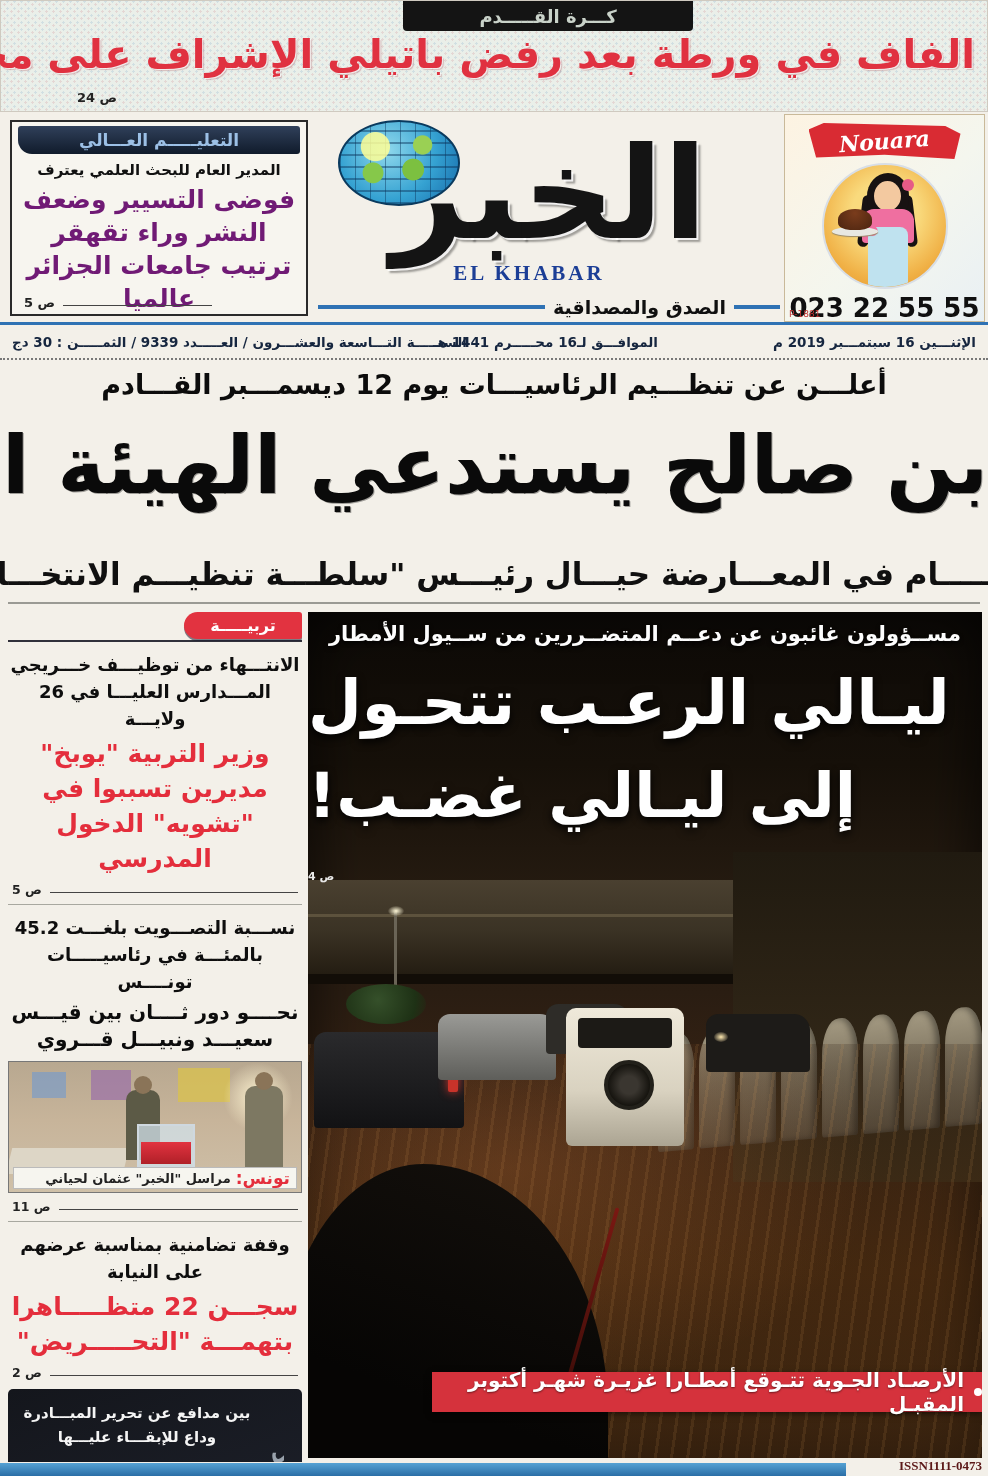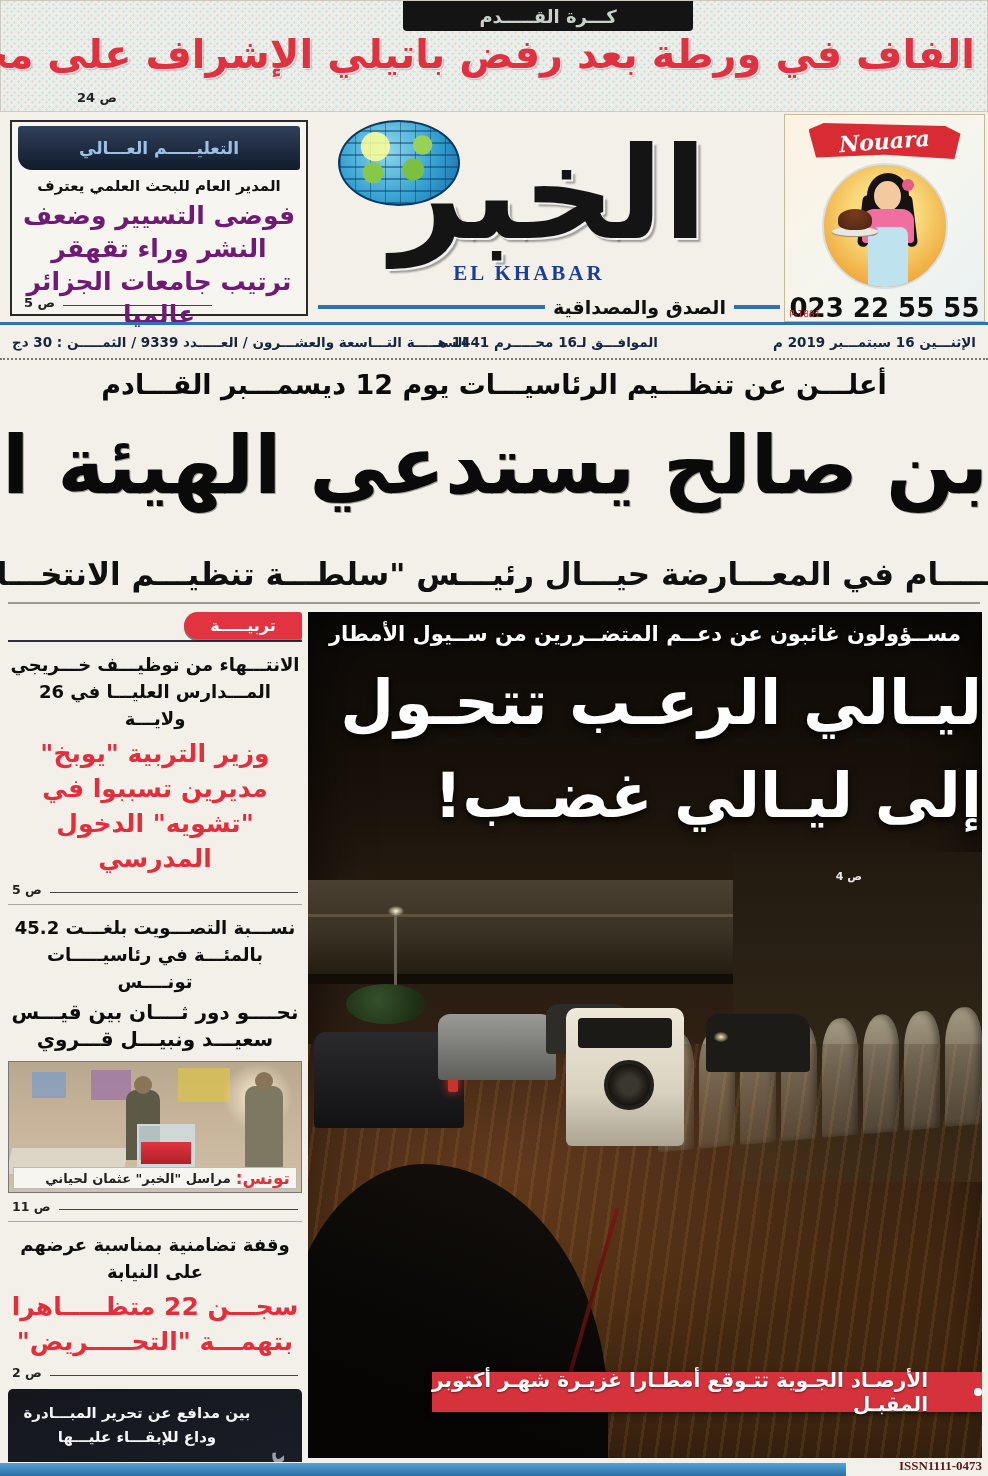--- a/index.html
+++ b/index.html
@@ -32,21 +32,21 @@
     white-space:nowrap;
   }
   .top-pageref{ position:absolute; left:76px; bottom:6px; font-size:13px; font-weight:bold; color:#222; }
 
   
   .mh-leftbox{
     position:absolute; left:10px; top:120px; width:298px; height:196px;
     background:#f7f5ef; border:2px solid #2a2a2a; padding:4px 6px;
   }
   .mh-leftbox .tab{
-    height:44px; background:linear-gradient(#30405a,#101b2b);
+    height:28px; background:linear-gradient(#30405a,#101b2b);
     color:#9cc0e6; font-size:17px; font-weight:bold;
     display:flex; align-items:center; justify-content:center; letter-spacing:1px;
     border-radius:3px 3px 3px 14px;
   }
   .mh-leftbox .kicker{ margin-top:7px; text-align:center; font-size:15px; font-weight:bold; color:#111; }
   .mh-leftbox .head{ margin-top:4px; text-align:center; font-size:25px; font-weight:900; line-height:1.32; color:#701a75; }
   .mh-leftbox .refrow{ position:absolute; bottom:4px; left:8px; right:90px; display:flex; align-items:flex-end; direction:ltr; }
   .mh-leftbox .refrow span{ font-size:13px; font-weight:bold; color:#222; }
   .mh-leftbox .refrow i{ flex:1; border-bottom:1.5px solid #444; margin:0 0 4px 8px; }
 
@@ -190,23 +190,23 @@
   .eco-kicker{ text-align:center; color:#f4f4f4; font-size:15px; font-weight:bold; line-height:1.6; }
 
   
   .main-photo{
     position:absolute; left:308px; top:612px; width:674px; height:846px;
     background:linear-gradient(180deg,#0d0a07 0%, #161009 18%, #241a10 32%, #2a1d12 45%, #3a2414 60%, #46290f 78%, #33200e 100%);
     overflow:hidden; box-shadow:inset 0 0 60px rgba(0,0,0,.75);
   }
   .mp-kicker{ position:absolute; top:10px; left:0; right:0; text-align:center;
     color:#fdfdfd; font-size:21px; font-weight:900; text-shadow:0 2px 4px #000; }
-  .mp-head{ position:absolute; top:44px; left:0; right:0; text-align:right;
+  .mp-head{ position:absolute; top:44px; left:0; right:0; text-align:left;
     color:#ffffff; font-size:62px; font-weight:900; line-height:1.5; text-shadow:0 3px 8px #000; }
-  .mp-ref{ position:absolute; top:258px; left:0; right:120px; text-align:right; color:#e8e8e8; font-size:11px; font-weight:bold; }
+  .mp-ref{ position:absolute; top:258px; left:0; right:120px; text-align:left; color:#e8e8e8; font-size:11px; font-weight:bold; }
   .mp-bridge{
     position:absolute; top:268px; left:0; width:64%; height:104px;
     background:linear-gradient(180deg,#4a4030 0%, #3a3224 55%, #241d12 100%);
     border-bottom:10px solid #120d07;
   }
   .mp-bridge:before{ content:""; position:absolute; left:0; right:0; top:34px; height:3px; background:rgba(150,135,100,.35); }
   .mp-wall{
     position:absolute; top:240px; left:63%; right:0; height:330px;
     background:linear-gradient(180deg,#201a10 0%, #332818 70%, #3c2d18 100%);
   }
@@ -251,21 +251,20 @@
     position:absolute; left:-30px; bottom:-16px; width:330px; height:310px;
     background:linear-gradient(200deg,#14100c, #060504 70%);
     border-radius:55% 70% 0 0 / 90% 100% 0 0;
   }
   .mp-foreground:before{ content:""; position:absolute; right:16px; top:40px; width:4px; height:200px; background:linear-gradient(#7a1812,#3a0c08); transform:rotate(16deg); border-radius:3px; }
   .mp-banner{
     position:absolute; left:124px; right:0; bottom:46px; height:40px; background:#d5323c;
     display:flex; align-items:center; justify-content:center;
     color:#fff; font-size:20px; font-weight:900; text-shadow:0 1px 2px rgba(0,0,0,.5);
     box-shadow:0 2px 6px rgba(0,0,0,.5);
-    gap:36px;
   }
   .mp-banner .dot{ width:8px; height:8px; border-radius:50%; background:#fff; margin-left:10px; flex:0 0 auto; }
 
   
   .issn{ position:absolute; right:6px; top:1458px; font-family:"Liberation Serif", serif;
     font-size:13px; font-weight:bold; color:#5c1818; direction:ltr; }
   .bottom-bar{ position:absolute; left:0; bottom:0; width:846px; height:13px;
     background:linear-gradient(#56a2d4,#2a6ea6); }
 </style>
 </head>

